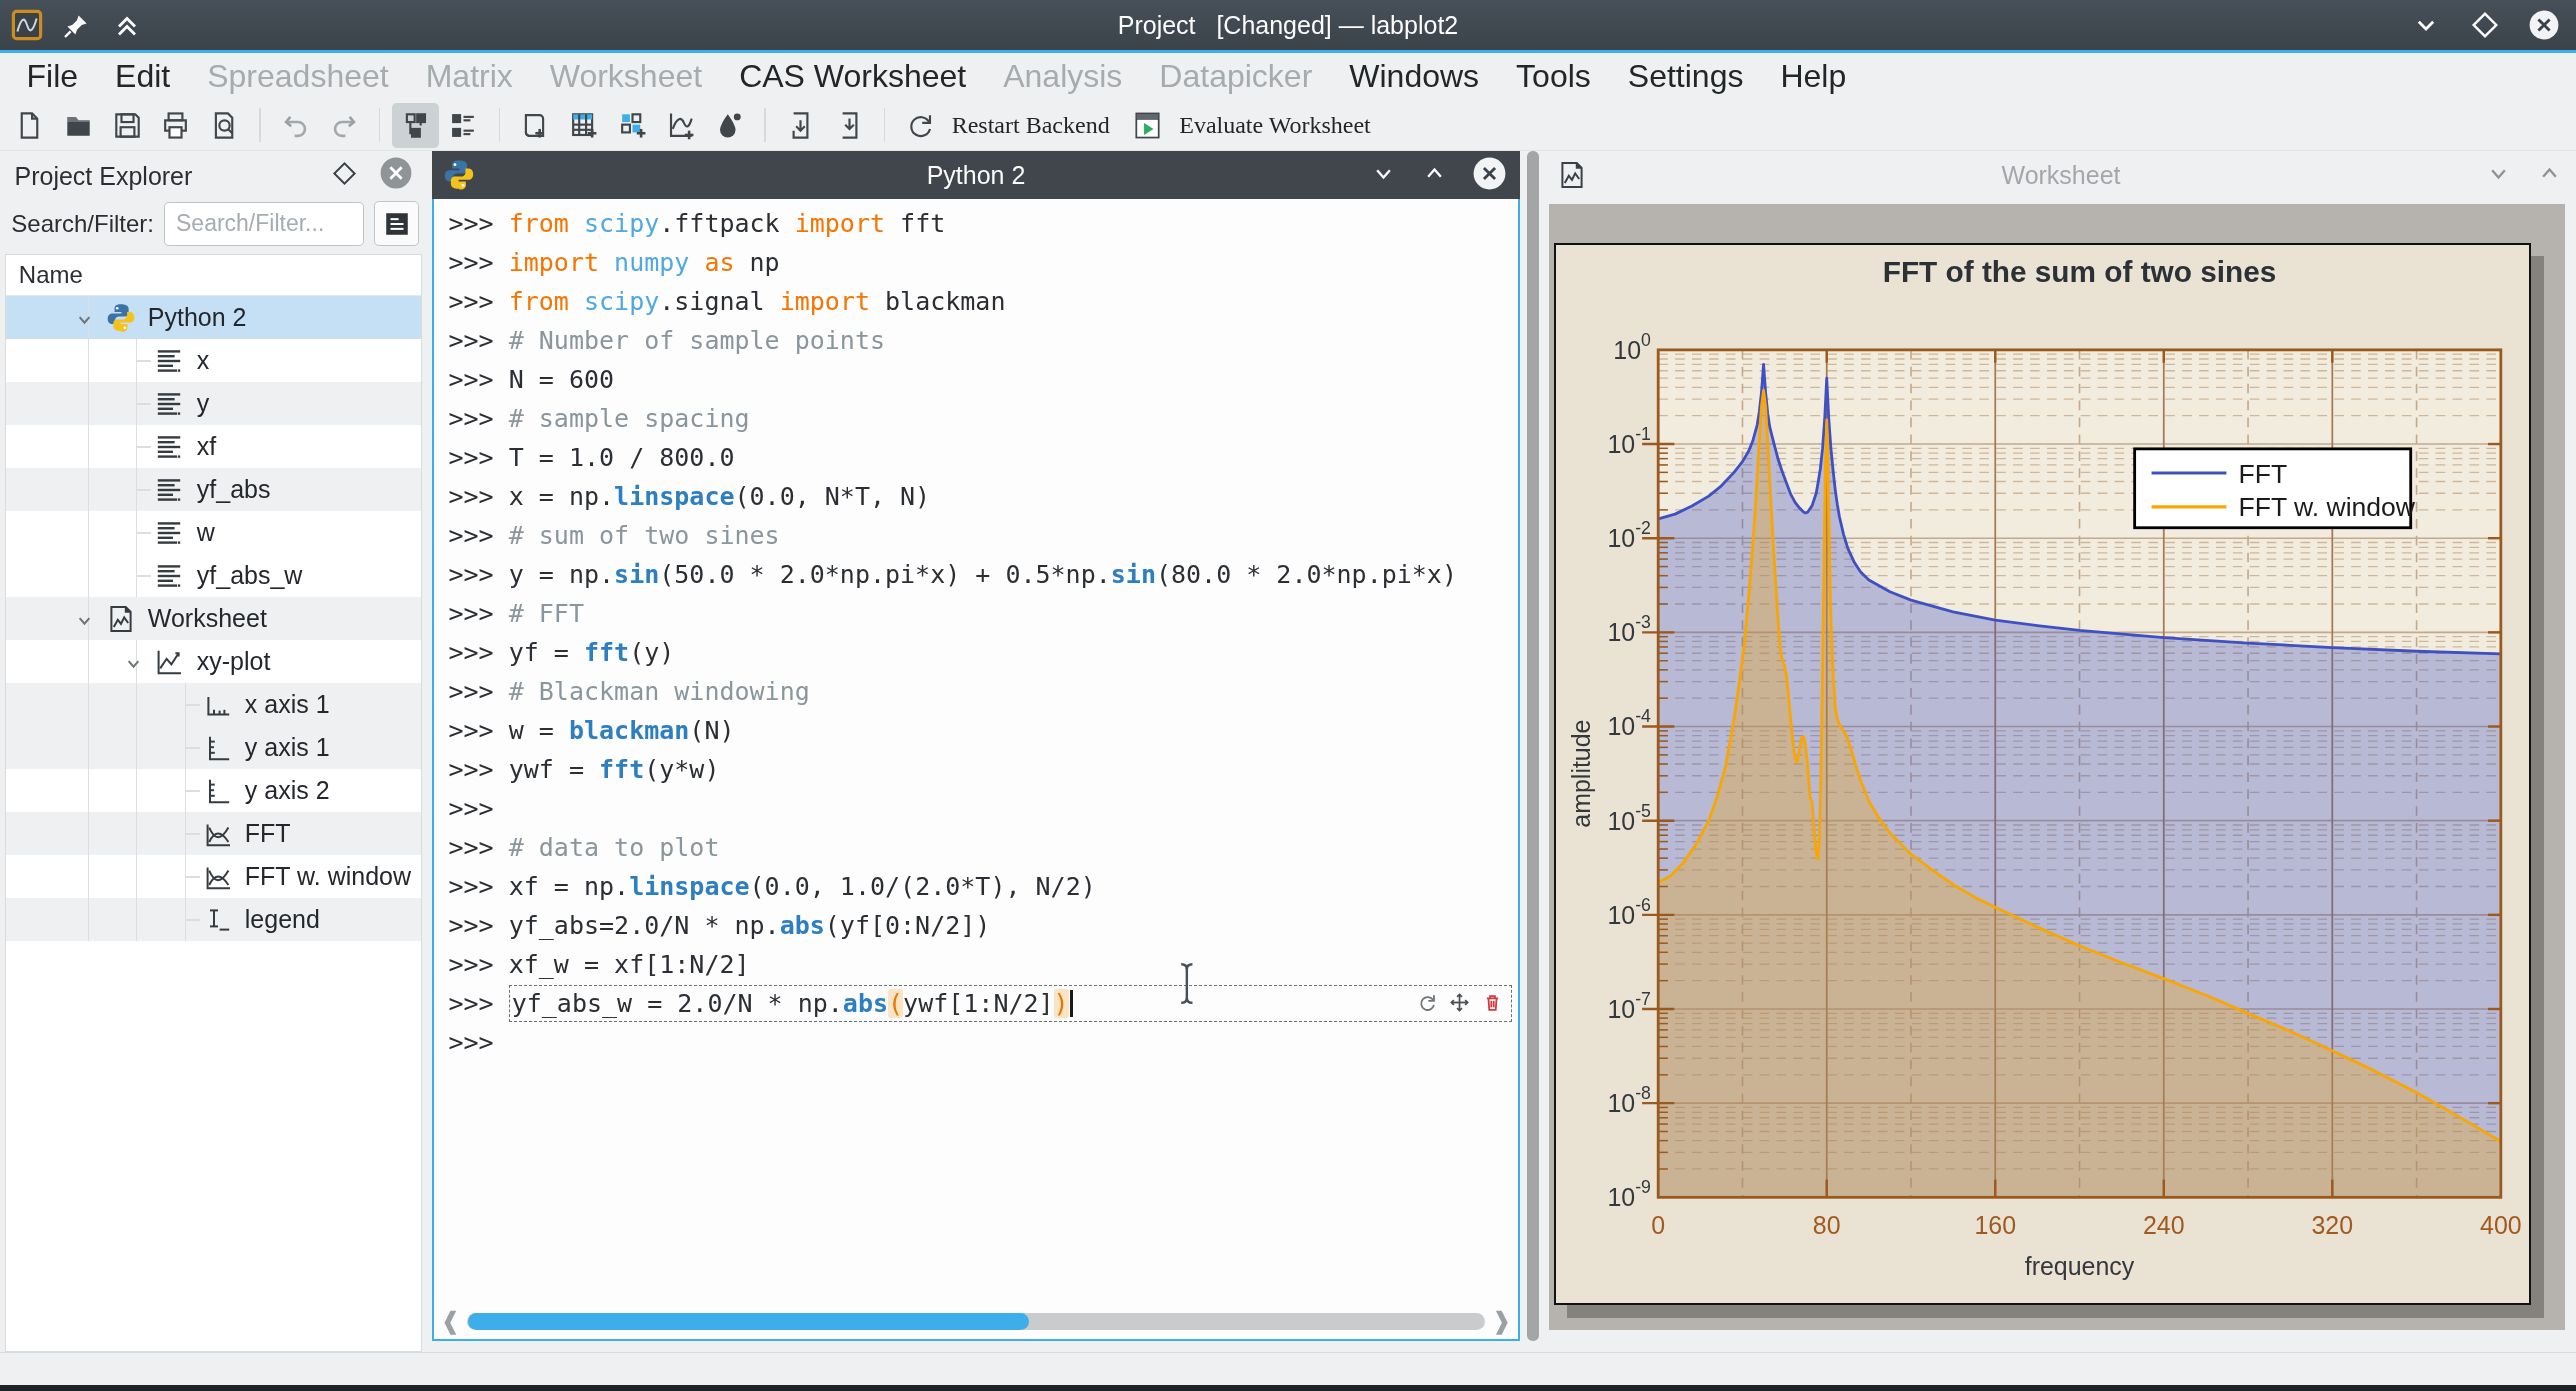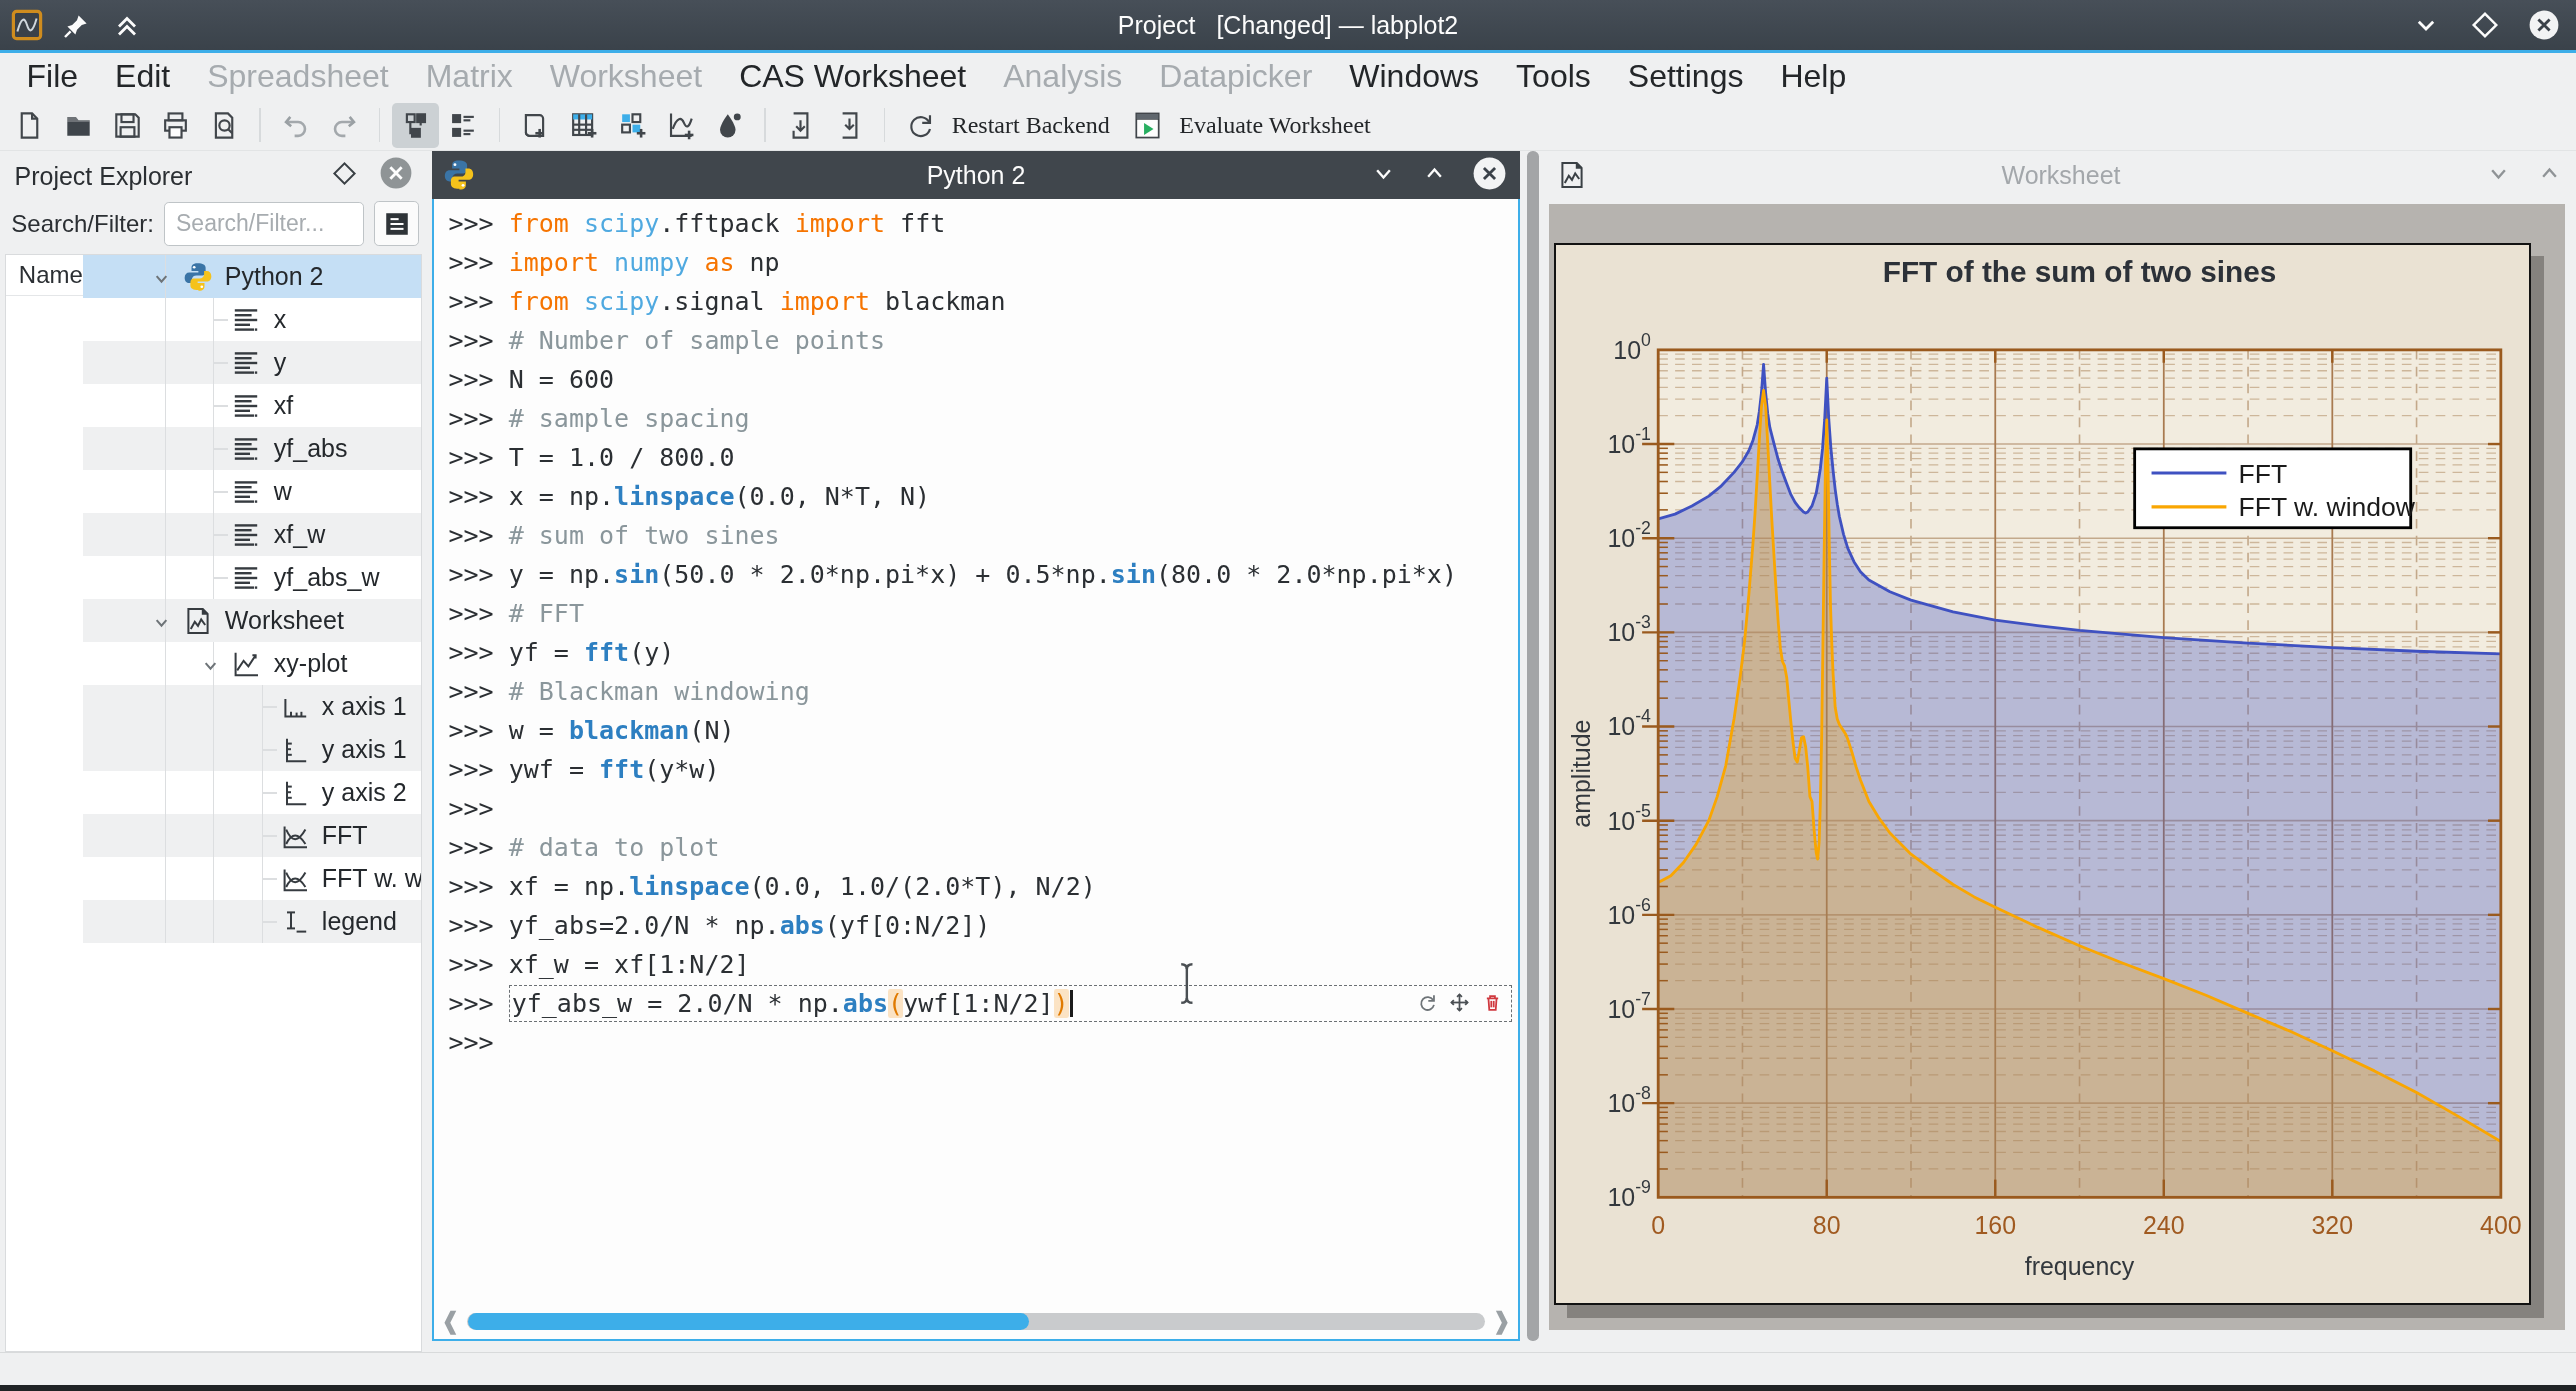--- a/index.html
+++ b/index.html
@@ -30,21 +30,21 @@
   .main{position:relative;flex:1 1 auto;background:#eff0f1;}
 
   
   .dock{position:absolute;left:0;top:0;width:427px;height:100%;display:flex;flex-direction:column;background:#eff0f1;}
   .dock-header{height:50px;display:flex;align-items:center;padding:0 14.5px;font-size:25px;color:#2b2f33;}
   .dock-header .spacer{flex:1;}
   .search-row{display:flex;align-items:center;padding:0 8px 8px 11.3px;gap:9.7px;font-size:24px;color:#2b2f33;white-space:nowrap;}
   .search-input{flex:1;min-width:0;height:42px;border:1.6px solid #bfc4c7;border-radius:4.8px;background:#ffffff;font-size:23px;font-family:"Liberation Sans",sans-serif;padding:0 11.3px;color:#232629;}
   .search-input::placeholder{color:#a7acb0;}
   .filter-btn{width:43px;height:43px;border:1.6px solid #bfc4c7;border-radius:4.8px;background:#fbfbfb;display:flex;align-items:center;justify-content:center;flex:0 0 auto;}
-  .tree-wrap{flex:1;margin:0 4.8px;background:#ffffff;border:0.8px solid #d9dbdd;overflow:hidden;display:flex;flex-direction:row;}
+  .tree-wrap{flex:1;margin:0 4.8px;background:#ffffff;border:0.8px solid #d9dbdd;overflow:hidden;display:flex;flex-direction:column;}
   .name-header{height:40px;display:flex;align-items:center;padding-left:13px;font-size:24px;color:#2b2f33;border-bottom:1.6px solid #e4e6e8;background:#fff;flex:0 0 auto;}
   .tree{flex:1;overflow:hidden;position:relative;}
   .tree-row{height:43px;display:flex;align-items:center;font-size:25px;color:#24282c;position:relative;white-space:nowrap;}
   .tree-row.alt{background:#eff0f1;}
   .tree-row.selected{background:#c5dff5;}
   .tree-row .gv{position:absolute;top:0;bottom:0;width:1.6px;background:#dcdee0;}
   .tree-row .gh{position:absolute;height:1.6px;background:#dcdee0;top:21px;}
   .tree-row .chev{position:absolute;top:11.3px;width:21px;height:21px;}
   .tree-row .ticon{position:absolute;top:5.6px;width:32px;height:32px;}
   .tree-row .tlabel2{position:absolute;top:7.2px;}
@@ -404,34 +404,20 @@
               <span class="gh" style="left:130px;width:15.3px"></span>
               <span class="ticon" style="left:147px"><svg viewBox="0 0 40 40" stroke="#363b40" stroke-width="3">
                   <line x1="6" y1="8" x2="34" y2="8"></line>
                   <line x1="6" y1="14" x2="27" y2="14"></line>
                   <line x1="6" y1="20" x2="34" y2="20"></line>
                   <line x1="6" y1="26" x2="25" y2="26"></line>
                   <line x1="6" y1="32" x2="30" y2="32"></line>
                   <line x1="31" y1="29" x2="34" y2="29" transform="translate(0,3)"></line>
                 </svg></span>
               <span class="tlabel2" style="left:191px">w</span>
-            </div>
-            <div class="tree-row alt">
-              <span class="gv" style="left:82px"></span>
-              <span class="gv" style="left:130px"></span>
-              <span class="gh" style="left:130px;width:15.3px"></span>
-              <span class="ticon" style="left:147px"><svg viewBox="0 0 40 40" stroke="#363b40" stroke-width="3">
-                  <line x1="6" y1="8" x2="34" y2="8"></line>
-                  <line x1="6" y1="14" x2="27" y2="14"></line>
-                  <line x1="6" y1="20" x2="34" y2="20"></line>
-                  <line x1="6" y1="26" x2="25" y2="26"></line>
-                  <line x1="6" y1="32" x2="30" y2="32"></line>
-                  <line x1="31" y1="29" x2="34" y2="29" transform="translate(0,3)"></line>
-                </svg></span>
-              <span class="tlabel2" style="left:191px">xf_w</span>
             </div>
             <div class="tree-row">
               <span class="gv" style="left:82px"></span>
               <span class="gv" style="left:130px"></span>
               <span class="gh" style="left:130px;width:15.3px"></span>
               <span class="ticon" style="left:147px"><svg viewBox="0 0 40 40" stroke="#363b40" stroke-width="3">
                   <line x1="6" y1="8" x2="34" y2="8"></line>
                   <line x1="6" y1="14" x2="27" y2="14"></line>
                   <line x1="6" y1="20" x2="34" y2="20"></line>
                   <line x1="6" y1="26" x2="25" y2="26"></line>

